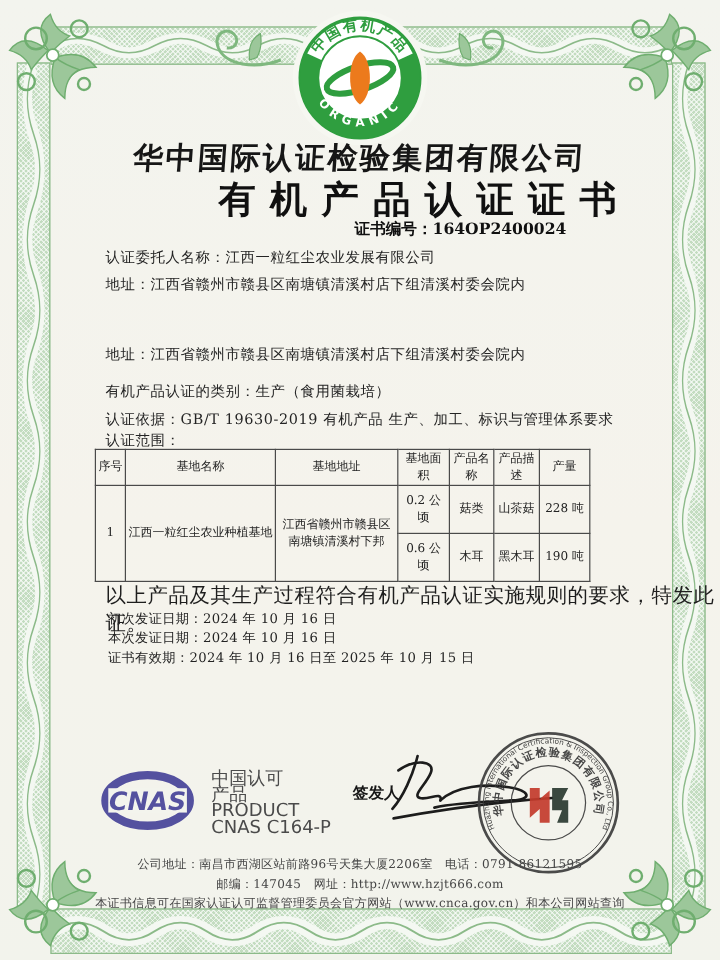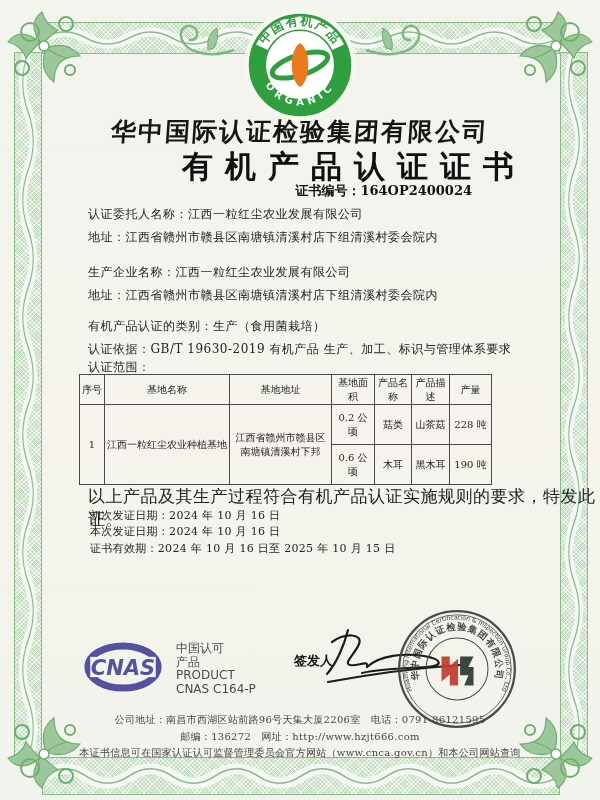--- a/index.html
+++ b/index.html
@@ -48,21 +48,21 @@
   .d1{top:508px;} .d2{top:524px;} .d3{top:541px;text-align:right;}
   
   .scope-table{position:absolute;left:79px;top:374px;border-collapse:collapse;
     table-layout:fixed;width:412px;font-size:10px;color:#242424;}
   .scope-table th,.scope-table td{border:1px solid #4a4a4a;padding:1px 2px;text-align:center;
     font-weight:400;line-height:1.35;word-break:break-all;}
   .scope-table thead tr{height:26px;}
   .scope-table tbody tr{height:40px;}
   
   .cnas-logo{position:absolute;left:84px;top:640px;width:78px;height:54px;}
-  .cnas-text{position:absolute;left:176px;top:642px;font-size:12px;line-height:13.5px;
+  .cnas-text{position:absolute;left:176px;top:642px;font-size:15px;line-height:13.5px;
     color:#4a4a4a;font-family:"DejaVu Sans",sans-serif;white-space:pre-line;}
   .issuer-label{position:absolute;left:294px;top:652px;font-size:13px;font-weight:700;color:#161616;}
   .signature{position:absolute;left:318px;top:622px;width:150px;height:66px;}
   .seal{position:absolute;left:394px;top:606px;width:126px;height:126px;opacity:.92;}
   .footer-line{position:absolute;left:0;width:100%;text-align:center;font-size:10px;color:#454545;letter-spacing:.3px;}
   .f1{top:713px;} .f2{top:730px;} .f3{top:746px;}
 </style>
 </head>
 <body>
 
@@ -182,21 +182,20 @@
       <textPath href="#arcBottom" startOffset="50%" text-anchor="middle">ORGANIC</textPath>
     </text>
   </svg>
 
   <div class="calligraphy">华中国际认证检验集团有限公司</div>
   <div class="main-title">有机产品认证证书</div>
   <div class="cert-no"><span>证书编号：</span><span>164OP2400024</span></div>
 
   <div class="line l1"><span>认证委托人名称：</span><span>江西一粒红尘农业发展有限公司</span></div>
   <div class="line l2"><span>地址：</span><span>江西省赣州市赣县区南塘镇清溪村店下组清溪村委会院内</span></div>
-  <div class="line l3"><span>生产企业名称：</span><span>江西一粒红尘农业发展有限公司</span></div>
   <div class="line l4"><span>地址：</span><span>江西省赣州市赣县区南塘镇清溪村店下组清溪村委会院内</span></div>
   <div class="line l5"><span>有机产品认证的类别：</span><span>生产（食用菌栽培）</span></div>
   <div class="line l6"><span>认证依据：</span><span>GB/T 19630-2019 有机产品 生产、加工、标识与管理体系要求</span></div>
   <div class="line l7">认证范围：</div>
 
   <table class="scope-table">
     <colgroup>
       <col style="width:25px">
         <col style="width:125px">
         <col style="width:102px">
@@ -272,16 +271,16 @@
     <text font-family="DejaVu Sans, sans-serif" font-size="9" font-weight="700" fill="#383838" letter-spacing="1">
       <textPath href="#sealCn" startOffset="50%" text-anchor="middle">华中国际认证检验集团有限公司</textPath>
     </text>
     <g>
       <path d="M46,49 h8 v9 l8,-7 v26 h-8 v-11 l-8,7 z" fill="#c43b2c"></path>
       <path d="M64,49 h13 l-5,10 h5 v18 h-9 l4,-10 h-8 z" fill="#2b3a31"></path>
     </g>
   </svg>
 
   <div class="footer-line f1">公司地址：南昌市西湖区站前路96号天集大厦2206室　电话：0791-86121595</div>
-  <div class="footer-line f2">邮编：136272　网址：http://www.hzjt666.com</div>
+  <div class="footer-line f2">邮编：147045　网址：http://www.hzjt666.com</div>
   <div class="footer-line f3">本证书信息可在国家认证认可监督管理委员会官方网站（www.cnca.gov.cn）和本公司网站查询</div>
 
 </div>
 
 </body></html>

